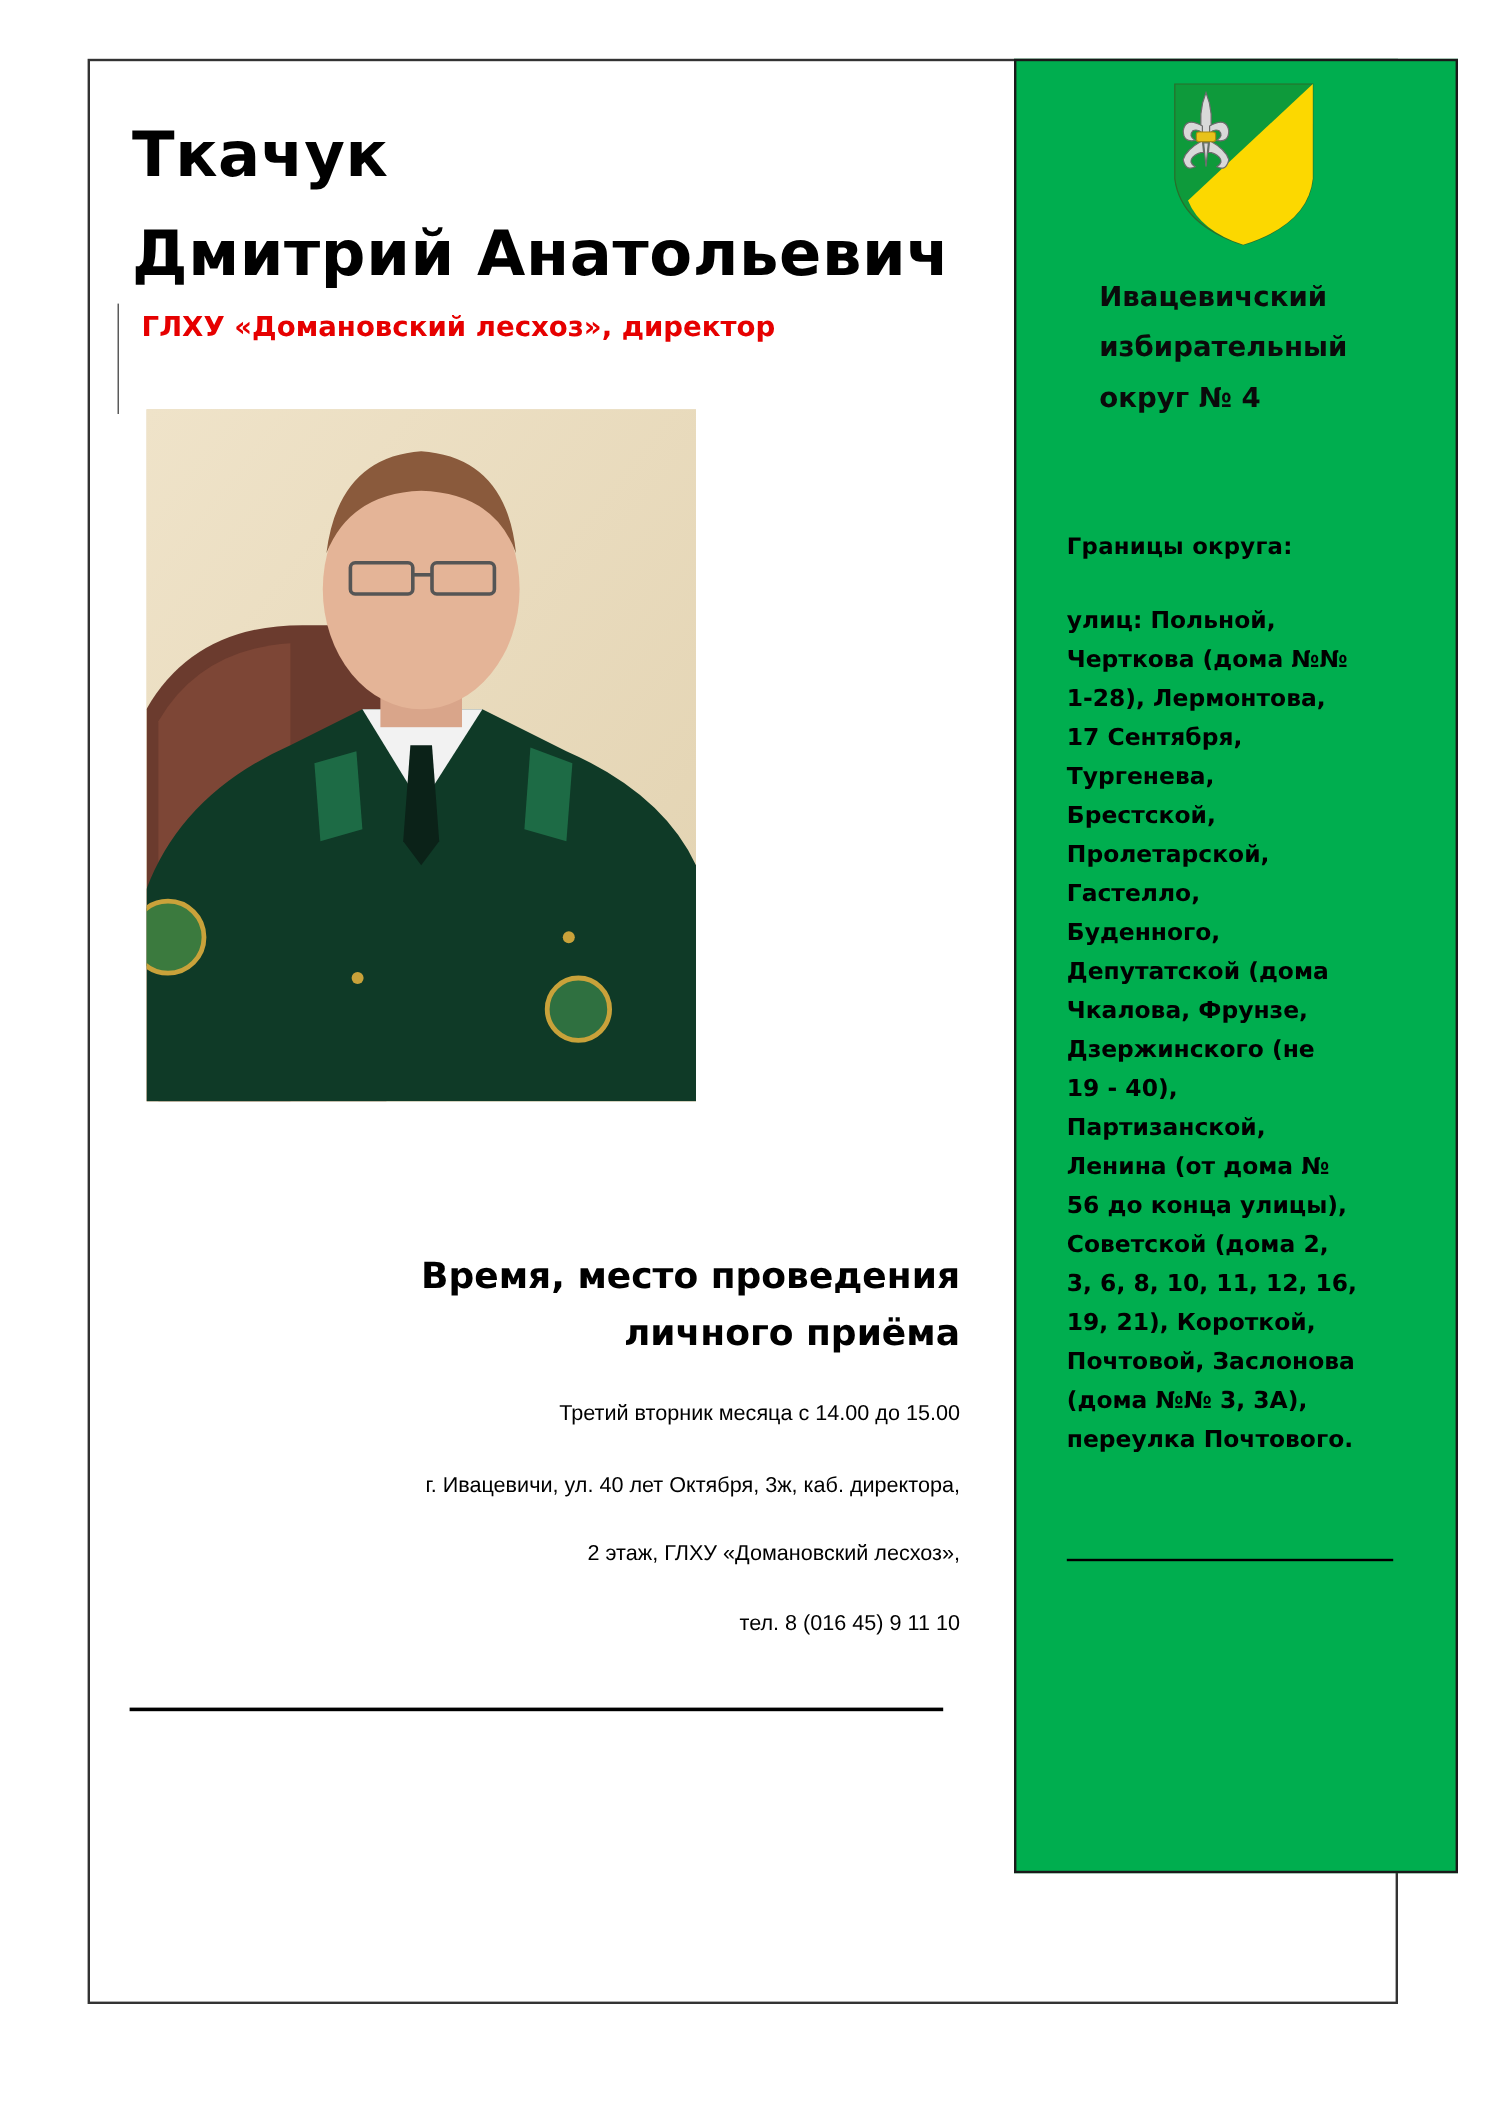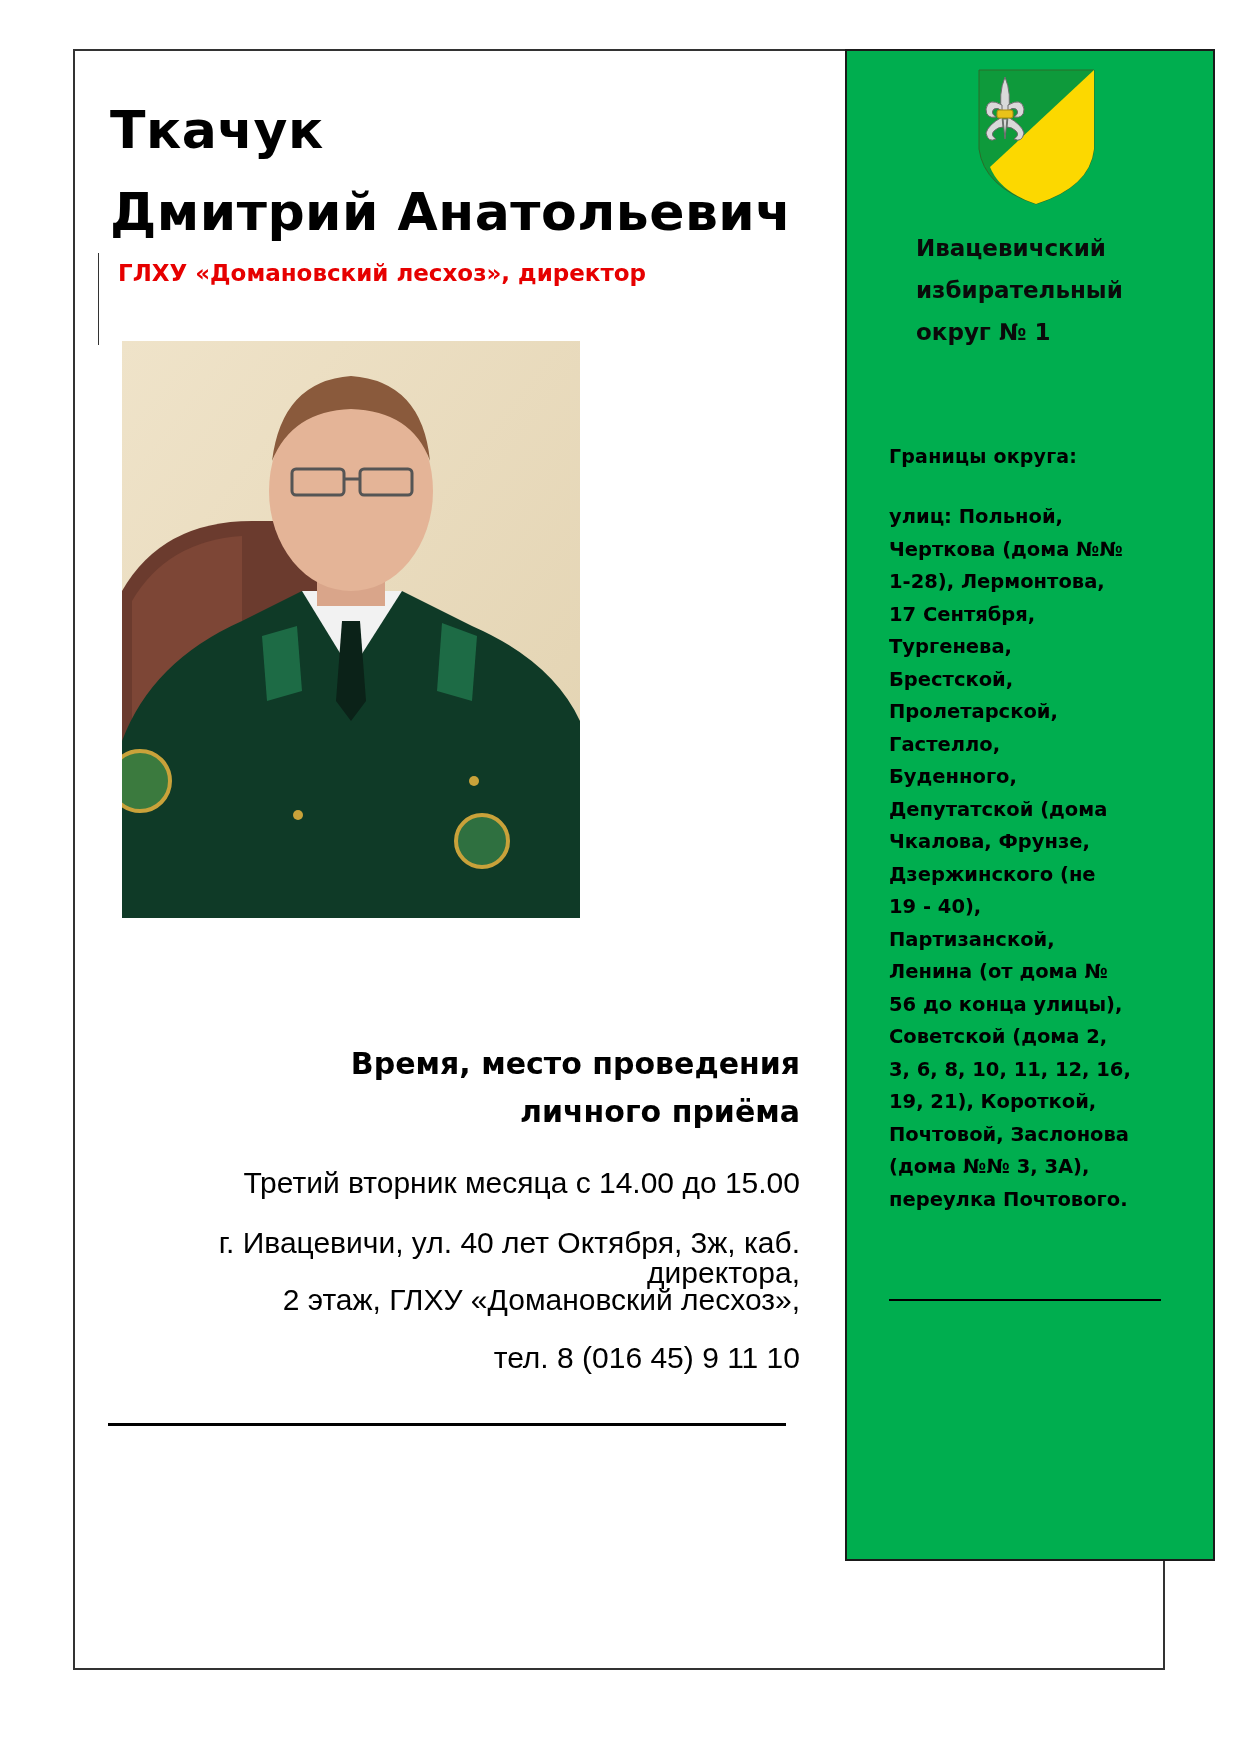--- a/index.html
+++ b/index.html
@@ -6,21 +6,21 @@
   body { width:1241px; height:1755px; position:relative; overflow:hidden; font-family:"Liberation Sans", sans-serif; color:#000; }
   .page-border { position:absolute; left:73px; top:49px; width:1092px; height:1621px; border:2px solid #333; box-sizing:border-box; }
   .title { position:absolute; left:110px; font-weight:bold; font-size:52px; letter-spacing:0.5px; white-space:nowrap; line-height:1; font-family:"DejaVu Sans", sans-serif;text-align:right; }
   .title-1 { top:104px; }
   .title-2 { top:166px;margin-top:20px; }
   .vline { position:absolute; left:98px; top:253px; width:1px; height:92px; background:#333; }
   .subtitle { position:absolute; left:118px; top:260px; color:#e60000; font-weight:bold; font-size:23px; white-space:nowrap; font-family:"DejaVu Sans", sans-serif; }
   .photo { position:absolute; left:122px; top:341px; width:458px; height:577px; overflow:hidden; background:#e9dcc0; }
   .reception { position:absolute; left:108px; width:692px; text-align:right; }
   .reception-heading { top:1040px; font-weight:bold; font-size:30px; line-height:48px; font-family:"DejaVu Sans", sans-serif; }
-  .reception-line { font-size:30px; line-height:1; }
+  .reception-line { font-size:18px; line-height:1; }
   .rl-1 { top:1168px; }
   .rl-2 { top:1228px; }
   .rl-3 { top:1285px; }
   .rl-4 { top:1343px; }
   .hrule { position:absolute; left:108px; top:1423px; width:678px; height:3px; background:#000; }
   .panel { position:absolute; left:845px; top:49px; width:370px; height:1512px; background:#00ae4f; border:2px solid #1a1a1a; box-sizing:border-box; }
   .shield { position:absolute; left:131px; top:18px; width:117px; height:136px; }
   .district { position:absolute; left:42px; top:176px; font-weight:bold; font-size:23px; line-height:42px; font-family:"DejaVu Sans", sans-serif; color:#0a0a0a;margin-left:27px; }
   .bounds-label { position:absolute; left:42px; top:394px; font-weight:900; font-size:19px; font-family:"DejaVu Sans", sans-serif; letter-spacing:0.2px; }
   .bounds-list { position:absolute; left:42px; top:450px; width:320px; font-weight:900; font-size:19.5px; line-height:32.5px; font-family:"DejaVu Sans", sans-serif; }
@@ -97,21 +97,21 @@
       <path d="M24 48 Q10 56 8 64 Q10 74 18 70 Q12 66 16 62 Q20 58 25 58 Z"></path>
       <path d="M30 48 Q44 56 46 64 Q44 74 36 70 Q42 66 38 62 Q34 58 29 58 Z"></path>
       <path d="M25 50 L29 50 L27 70 Z"></path>
     </g>
     <rect x="19" y="41" width="16" height="8" rx="2" fill="#e8c21a" stroke="#a88a10" stroke-width="1"></rect>
   </svg>
 
   <div class="district">
     <div>Ивацевичский</div>
     <div>избирательный</div>
-    <div>округ № 1</div>
+    <div>округ № 4</div>
   </div>
 
   <div class="bounds-label">Границы округа:</div>
 
   <div class="bounds-list" id="bounds-list">
       <div>улиц: Польной,</div>
       <div>Черткова (дома №№</div>
       <div>1-28), Лермонтова,</div>
       <div>17 Сентября,</div>
       <div>Тургенева,</div>

